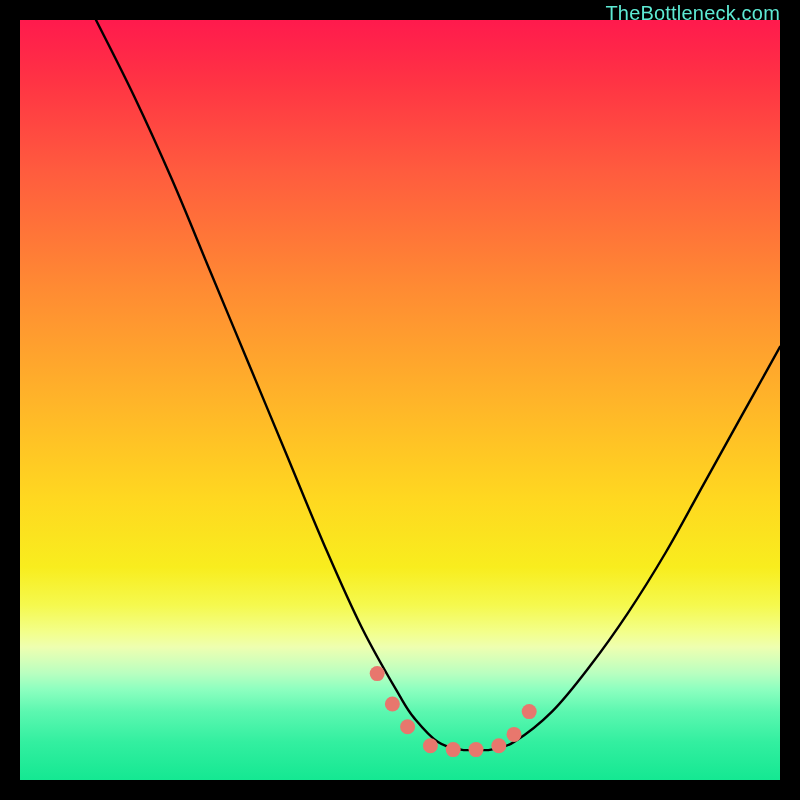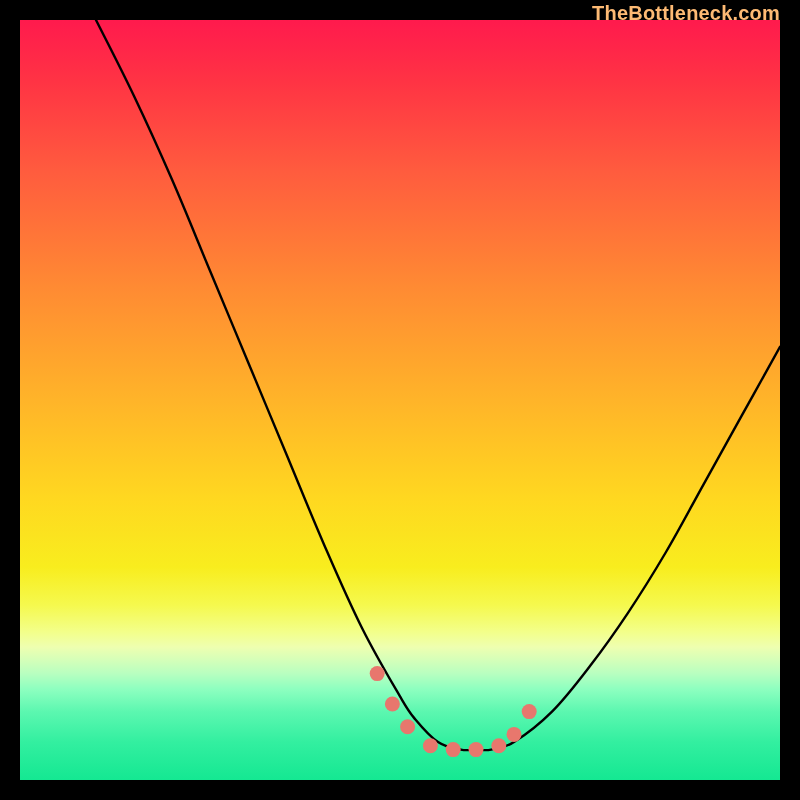--- a/index.html
+++ b/index.html
@@ -41,23 +41,23 @@
       #8effc0 88%,
       #5cf7b0 91%,
       #33efa0 95%,
       #14e892 100%
     );
   }
   .watermark {
     position: absolute;
     top: 2px;
     right: 20px;
-    color: #fdba74;
+    color: #5eead4;
     font-size: 20px;
-    font-weight: 700;
+    font-weight: 400;
     letter-spacing: 0.2px;
   }
   svg.curve {
     position: absolute;
     top: 0;
     left: 0;
     width: 760px;
     height: 760px;
   }
 </style>

